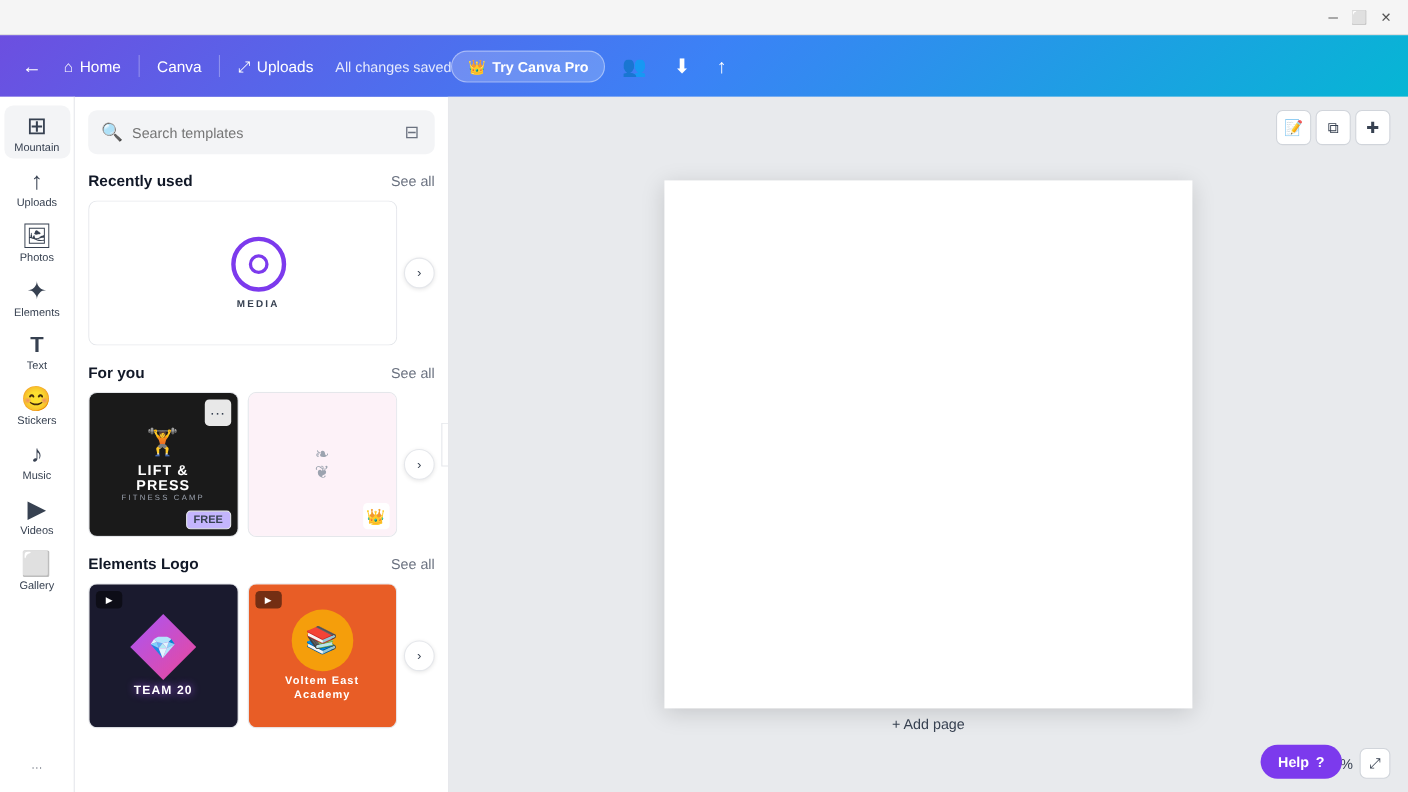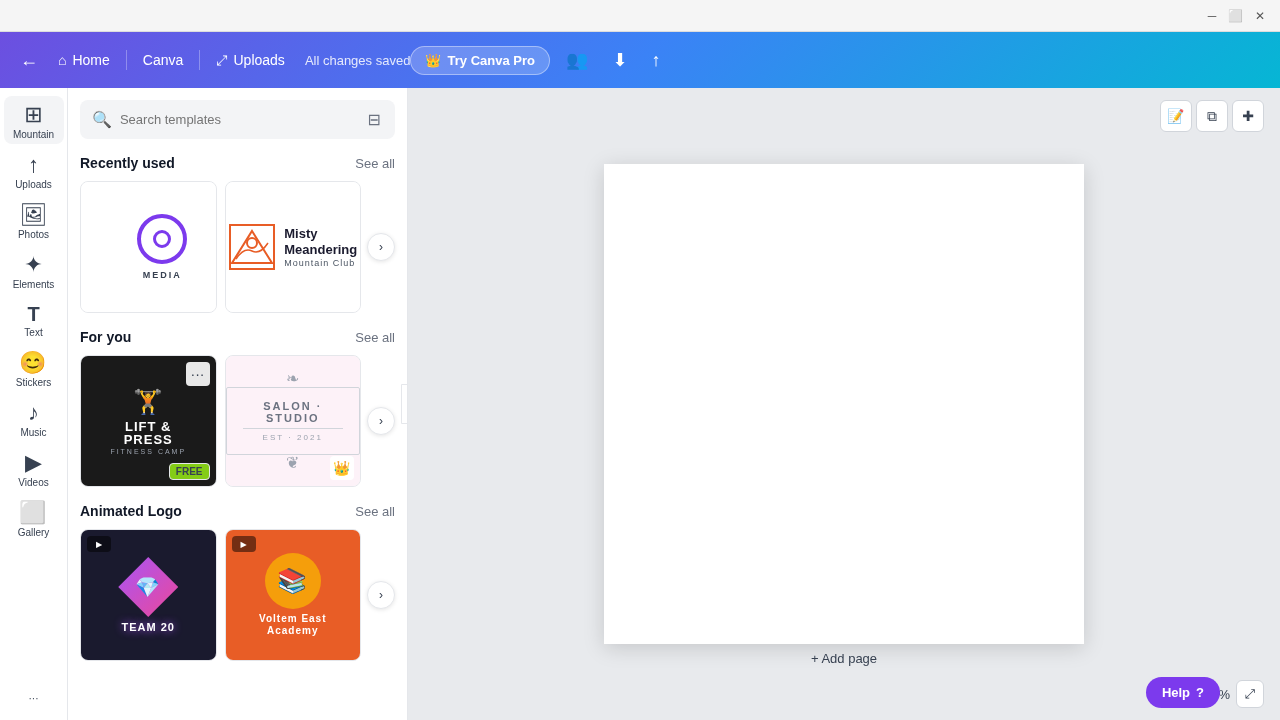--- a/index.html
+++ b/index.html
@@ -131,21 +131,21 @@
     }
 
     
     .card-preview {
       width: 100%; height: 130px;
       display: flex; align-items: center; justify-content: center;
       position: relative;
     }
     .card-badge {
       position: absolute; bottom: 6px; right: 6px;
-      background: #84cc16; border-radius: 4px;
+      background: #c4b5fd; border-radius: 4px;
       padding: 2px 6px; font-size: 10px; font-weight: 700;
       color: #374151; border: 1px solid #e5e7eb;
     }
     .card-badge-crown {
       position: absolute; bottom: 6px; right: 6px;
       background: white; border-radius: 4px;
       width: 24px; height: 24px; display: flex; align-items: center; justify-content: center;
       font-size: 14px;
     }
     .card-more-btn {
@@ -389,36 +389,20 @@
             <div class="card-preview media-logo">
               <div class="media-logo-inner">
                 <div class="media-circle">
                   <div class="media-circle-inner"></div>
                 </div>
                 <div class="media-text">MEDIA</div>
               </div>
             </div>
           </div>
 
-          <div class="template-card">
-            <div class="card-preview misty-card">
-              <div class="misty-inner">
-                <svg class="misty-logo-img" viewBox="0 0 48 48">
-                  <rect x="2" y="2" width="44" height="44" fill="none" stroke="#e85d26" stroke-width="2"></rect>
-                  <polygon points="24,8 44,40 4,40" fill="none" stroke="#e85d26" stroke-width="2"></polygon>
-                  <circle cx="24" cy="20" r="5" fill="none" stroke="#e85d26" stroke-width="2"></circle>
-                  <path d="M8,36 Q16,24 24,28 Q32,32 40,20" fill="none" stroke="#e85d26" stroke-width="1.5"></path>
-                </svg>
-                <div class="misty-text-block">
-                  <div class="misty-title">Misty<br>Meandering</div>
-                  <div class="misty-subtitle">Mountain Club</div>
-                </div>
-              </div>
-            </div>
-          </div>
         </div>
         <button class="scroll-arrow">›</button>
       </div>
     </div>
 
     <div class="section">
       <div class="section-header">
         <span class="section-title">For you</span>
         <button class="see-all-btn">See all</button>
       </div>
@@ -434,38 +418,33 @@
               </div>
             </div>
             <button class="card-more-btn">···</button>
             <div class="card-badge">FREE</div>
           </div>
 
           <div class="template-card">
             <div class="card-preview salon-card">
               <div class="salon-inner">
                 <div class="salon-ornament">❧</div>
-                <div class="salon-border">
-                  <div class="salon-title">SALON · STUDIO</div>
-                  <div class="salon-divider"></div>
-                  <div class="salon-subtitle">EST · 2021</div>
-                </div>
                 <div class="salon-ornament">❦</div>
               </div>
             </div>
             <div class="card-badge-crown">👑</div>
           </div>
         </div>
         <button class="scroll-arrow">›</button>
       </div>
     </div>
 
     <div class="section">
       <div class="section-header">
-        <span class="section-title">Animated Logo</span>
+        <span class="section-title">Elements Logo</span>
         <button class="see-all-btn">See all</button>
       </div>
       <div class="template-row-wrap">
         <div class="template-row-cards">
 
           <div class="template-card">
             <div class="card-preview team20-card">
               <div class="card-video-icon">▶</div>
               <div class="team20-logo">
                 <div>

